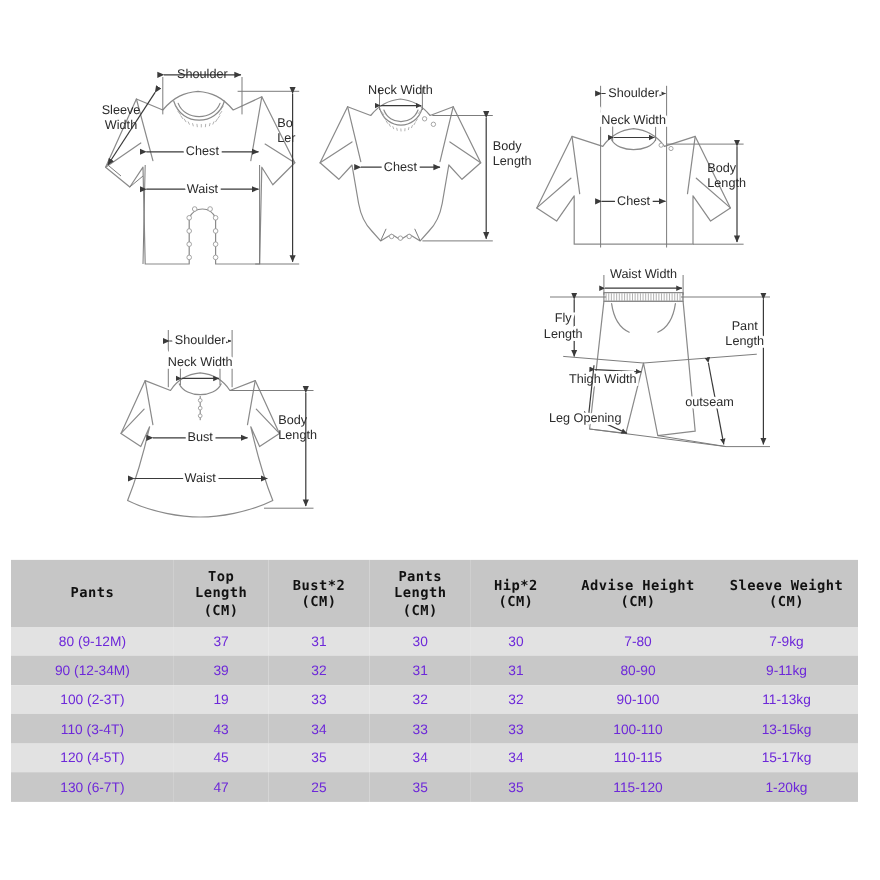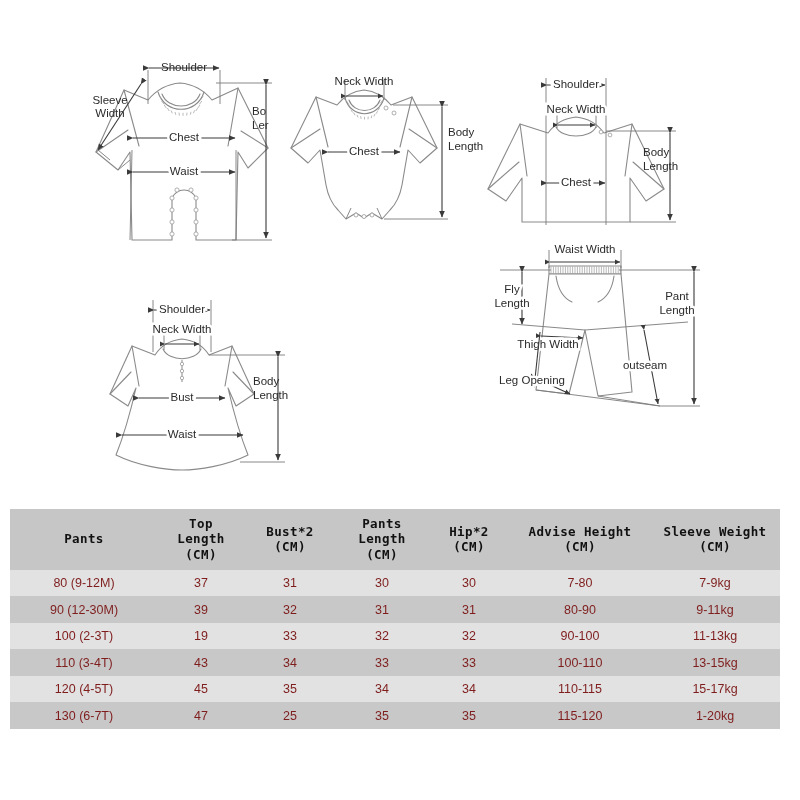--- a/index.html
+++ b/index.html
@@ -92,21 +92,21 @@
     padding: 7px 2px 8px 2px;
     text-align: center;
     vertical-align: middle;
     letter-spacing: 0.4px;
     height: 56px;
     box-sizing: border-box;
   }
   table.sizetable tbody td {
     font-family: "Liberation Sans", sans-serif;
     font-size: 12.5px;
-    color: #7f1d1d;
+    color: #6d28d9;
     text-align: center;
     vertical-align: middle;
     height: 26.5px;
     padding: 0 2px;
     white-space: nowrap;
   }
   tbody tr.row-light td { background: #e2e2e2; }
   tbody tr.row-dark  td { background: #c8c8c8; }
 
   col.c-size   { width: 148px; }
@@ -521,21 +521,21 @@
         <tr class="row-light">
           <td>80 (9-12M)</td>
           <td>37</td>
           <td>31</td>
           <td>30</td>
           <td>30</td>
           <td>7-80</td>
           <td>7-9kg</td>
         </tr>
         <tr class="row-dark">
-          <td>90 (12-30M)</td>
+          <td>90 (12-34M)</td>
           <td>39</td>
           <td>32</td>
           <td>31</td>
           <td>31</td>
           <td>80-90</td>
           <td>9-11kg</td>
         </tr>
         <tr class="row-light">
           <td>100 (2-3T)</td>
           <td>19</td>

